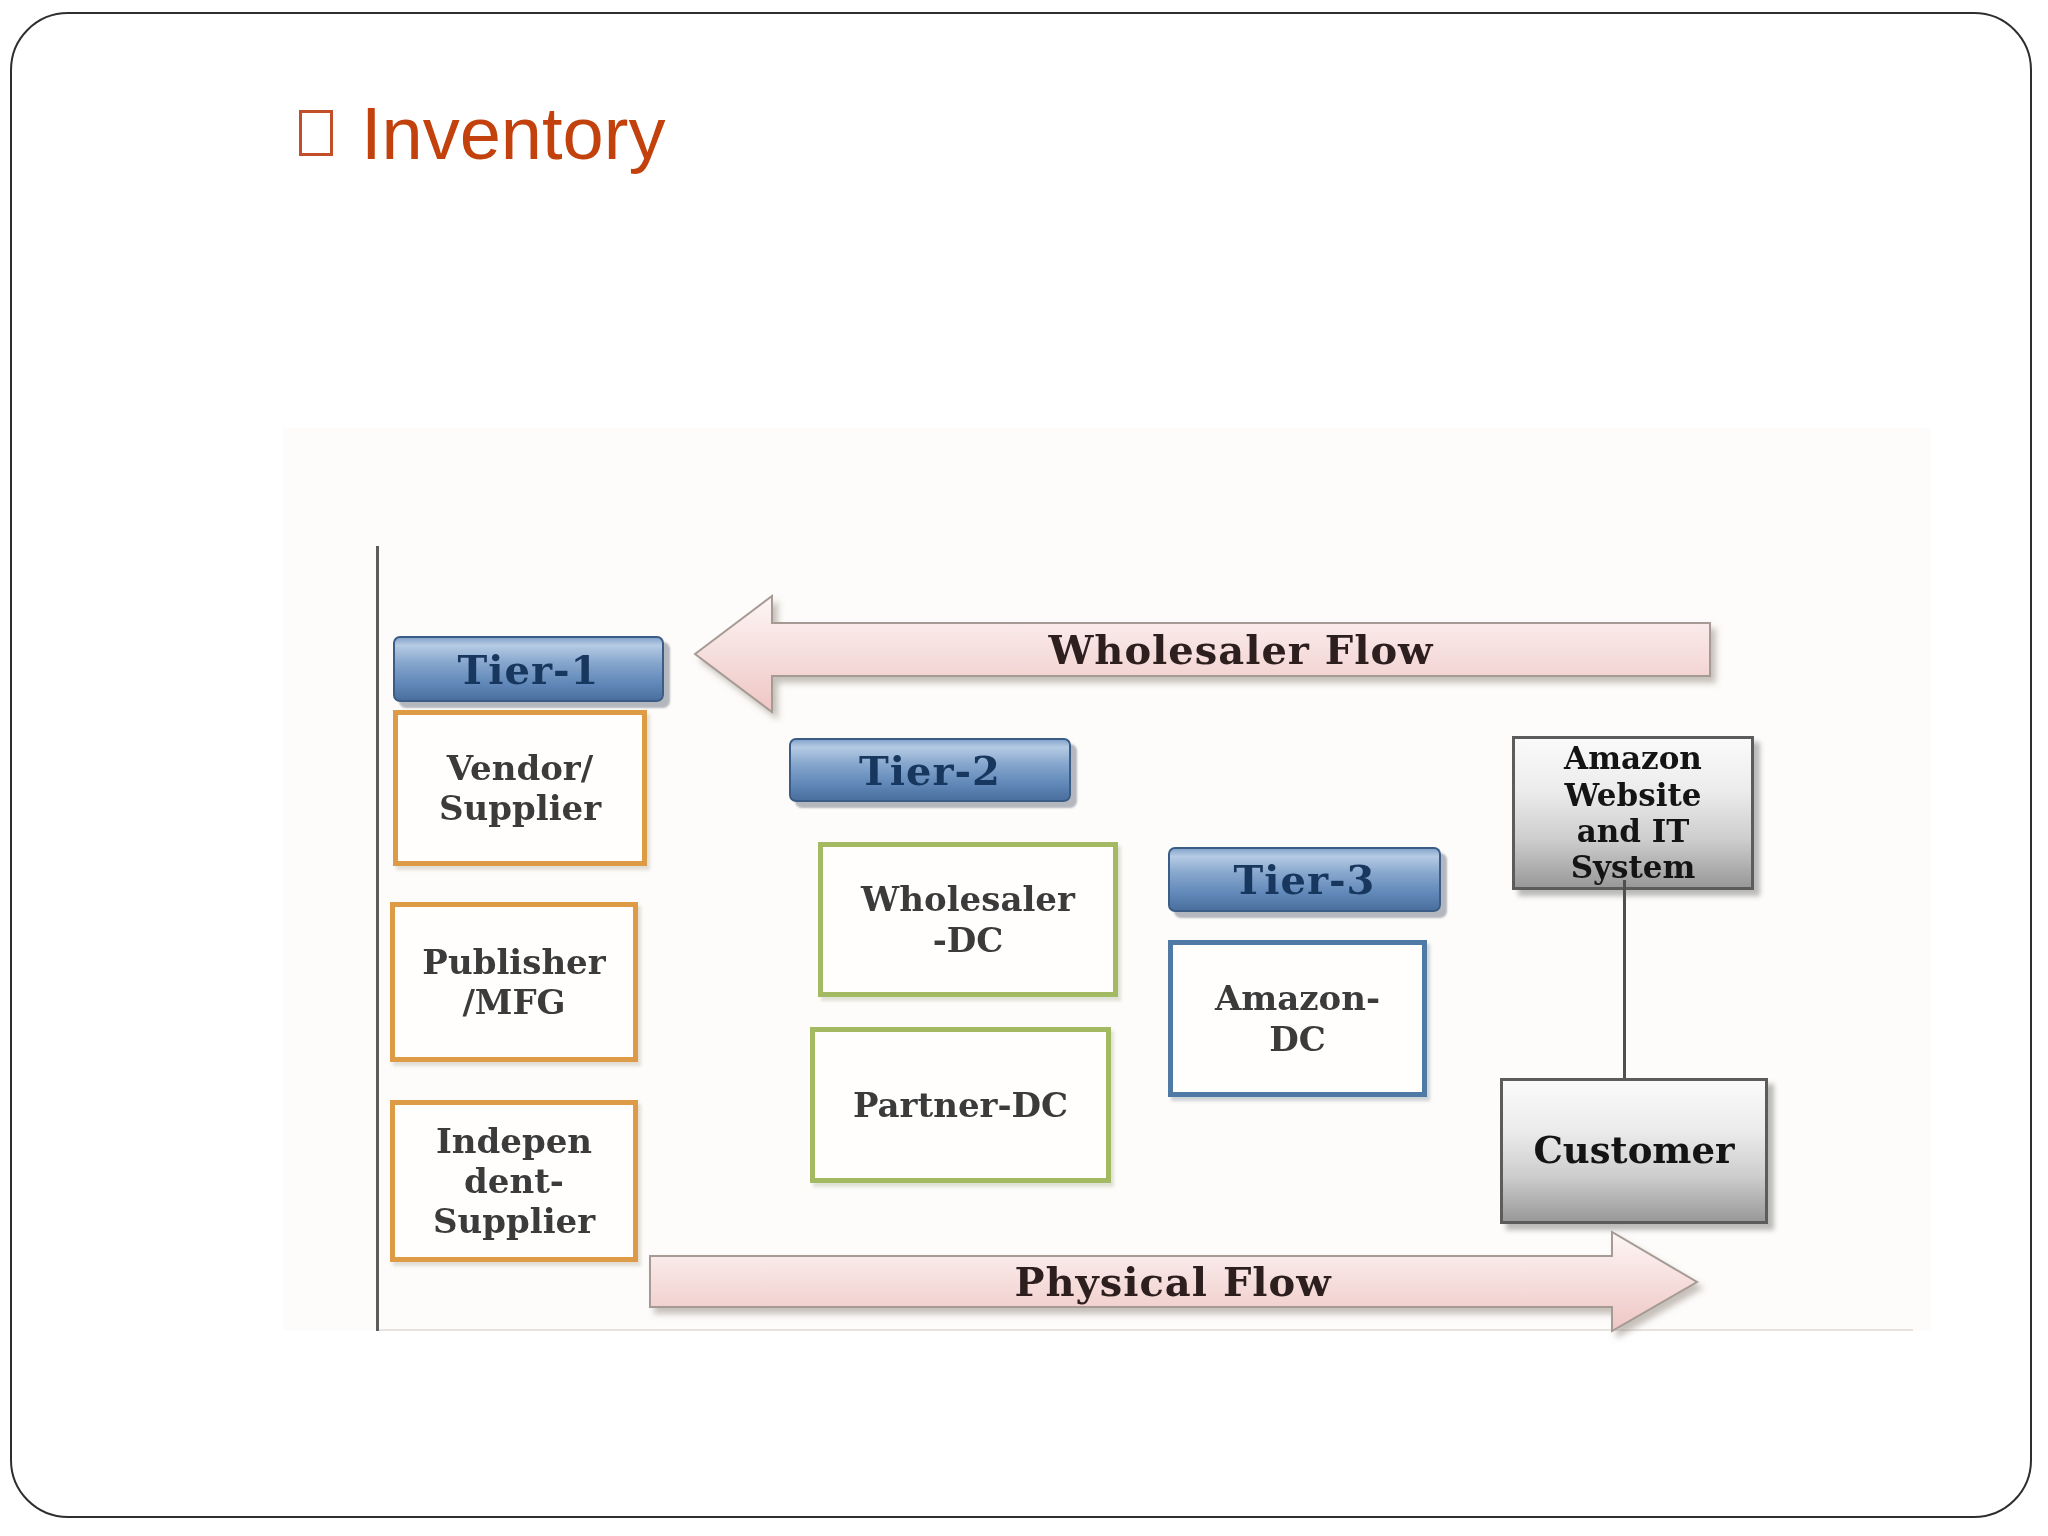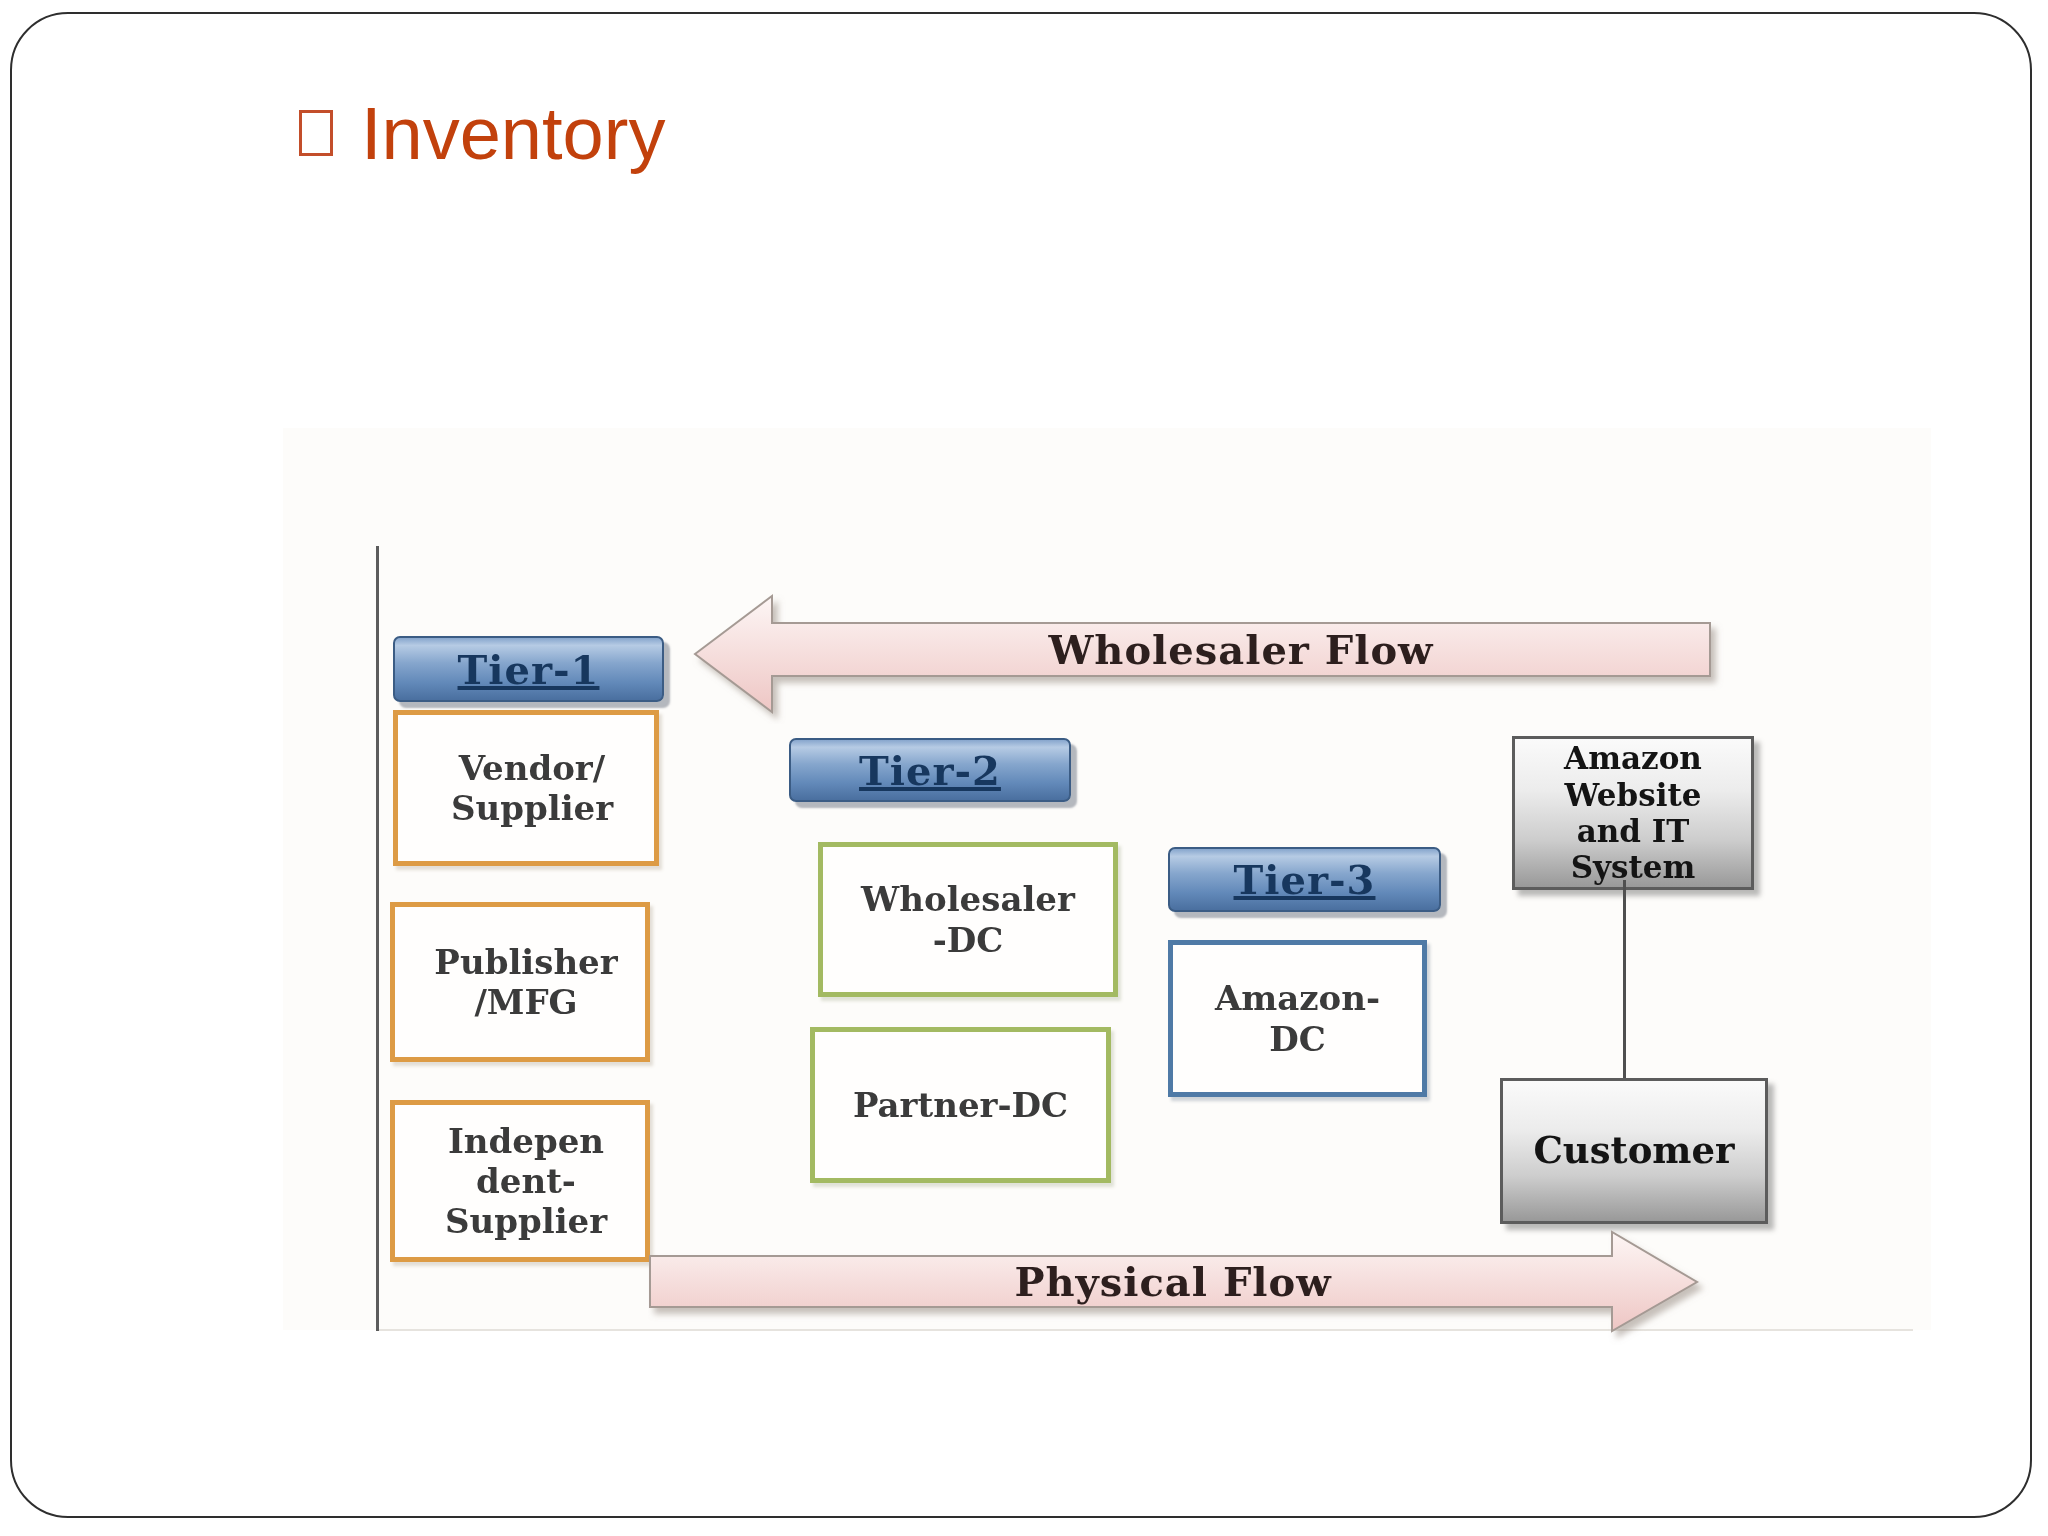--- a/index.html
+++ b/index.html
@@ -16,27 +16,27 @@
   
   .diagram-area{position:absolute;left:283px;top:428px;width:1648px;height:902px;background:#fdfcfa;}
   .axis-v{position:absolute;left:376px;top:546px;width:3px;height:785px;background:#5c5c5c;}
   .axis-h{position:absolute;left:377px;top:1329px;width:1536px;height:2px;background:#e6e3de;}
   
   .tier{position:absolute;display:flex;align-items:center;justify-content:center;
         border:2px solid #3b5c84;border-radius:7px;
         background:linear-gradient(180deg,#87a6cd 0%,#b6cbe4 12%,#86a6cd 40%,#6289b9 72%,#4a6f9f 100%);
         box-shadow:6px 6px 2px rgba(108,116,130,0.5);
         font-family:"DejaVu Serif","Liberation Serif",serif;font-weight:bold;font-size:40px;
-        color:#17375e;letter-spacing:1px;text-decoration:underline;}
+        color:#17375e;letter-spacing:1px;}
   
   .node{position:absolute;display:flex;flex-direction:column;align-items:center;justify-content:center;
         background:#fffefd;font-family:"DejaVu Serif","Liberation Serif",serif;font-weight:bold;
         color:#3b3b3b;text-align:center;}
   .node .ln{line-height:1.18;}
-  .node.orange{border:5px solid #dd9b45;box-shadow:3px 4px 3px rgba(150,135,110,0.25);font-size:34px;padding-left:12px;}
+  .node.orange{border:5px solid #dd9b45;box-shadow:3px 4px 3px rgba(150,135,110,0.25);font-size:34px;}
   .node.green {border:5px solid #a3ba62;box-shadow:3px 4px 3px rgba(140,150,110,0.25);font-size:34px;}
   .node.blue  {border:5px solid #4f7aa6;box-shadow:3px 4px 3px rgba(100,115,135,0.3);font-size:34px;}
   .node.gray  {border:3px solid #5c5c5c;
                background:linear-gradient(180deg,#fafafa 0%,#ececec 35%,#cdcdcd 68%,#999999 100%);
                box-shadow:6px 6px 5px rgba(60,60,60,0.35);color:#141414;}
   .node.gray .ln{line-height:1.17;}
   
   .connector{position:absolute;left:1623px;top:880px;width:3px;height:200px;background:#4f4f4f;}
   
   .arrow-label{position:absolute;display:flex;align-items:center;justify-content:center;

